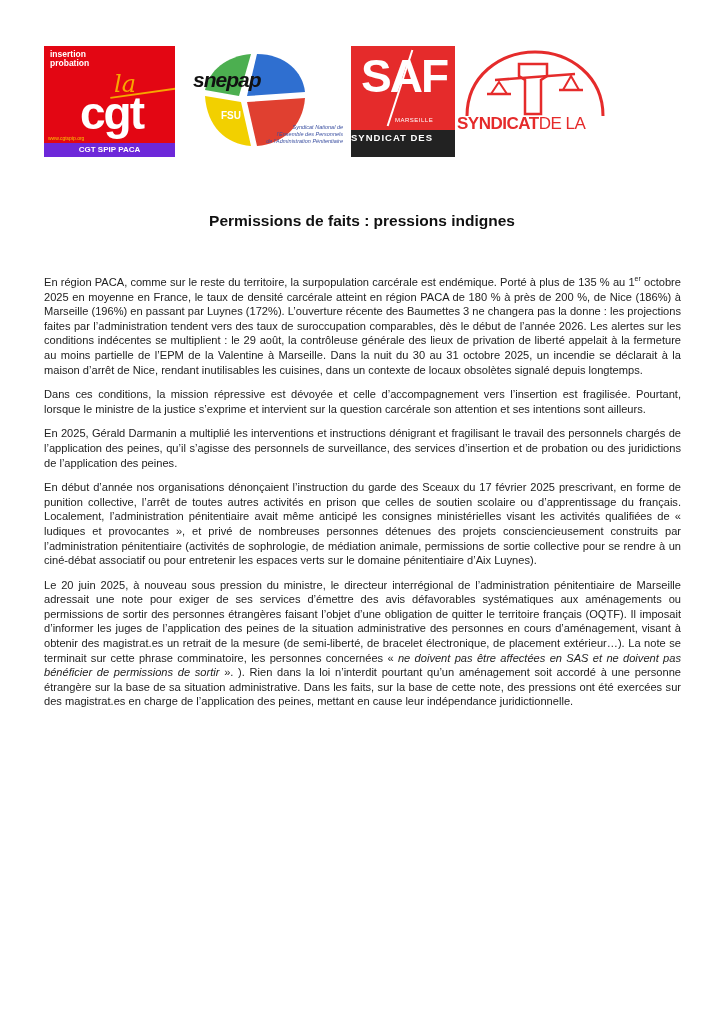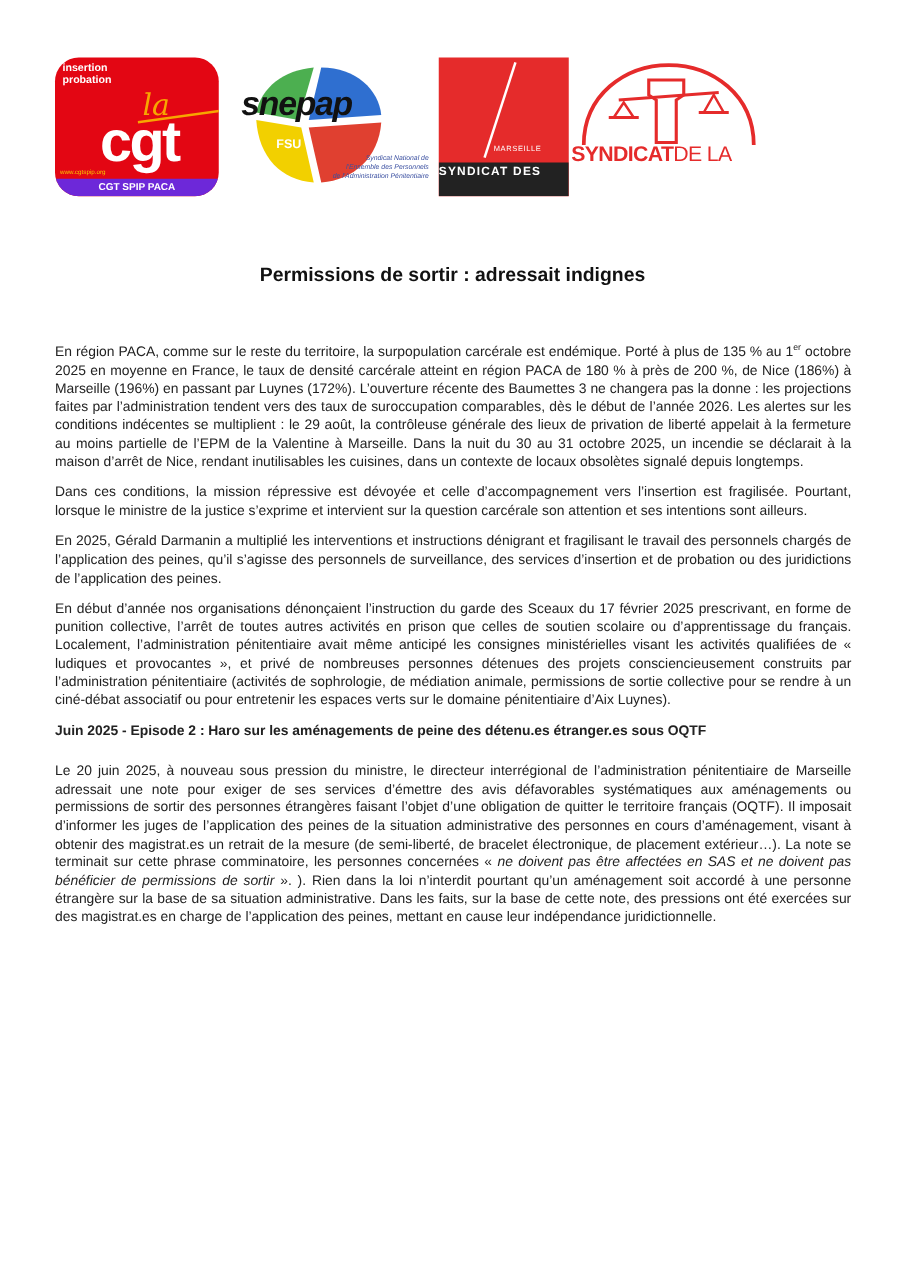--- a/index.html
+++ b/index.html
@@ -2,32 +2,32 @@
 <html><head>
   <meta charset="utf-8">
   <style>
     * { box-sizing: border-box; margin: 0; padding: 0; }
     html, body { width: 724px; height: 1024px; background: #ffffff; overflow: hidden; }
     body { font-family: "Liberation Sans", "DejaVu Sans", sans-serif; color: #222222; position: relative; }
 
     .logos { position: absolute; top: 46px; left: 44px; width: 640px; height: 112px; }
 
     
-    .cgt { position: absolute; left: 0; top: 0; width: 131px; height: 111px; background: #e30613; overflow: hidden; border-radius: 19px; }
+    .cgt { position: absolute; left: 0; top: 0; width: 131px; height: 111px; background: #e30613; overflow: hidden; }
     .cgt .ins { position: absolute; left: 6px; top: 4px; color: #fff; font-weight: bold; font-size: 8.5px; line-height: 9px; }
     .cgt .la { position: absolute; left: 70px; top: 24px; color: #f7a600; font-family: "DejaVu Serif", serif; font-style: italic; font-size: 24px; line-height: 28px; }
     .cgt .swoosh { position: absolute; left: 66px; top: 46px; width: 70px; height: 2px; background: #f7a600; transform: rotate(-8deg); }
     .cgt .word { position: absolute; left: 36px; top: 44px; color: #fff; font-weight: bold; font-size: 46px; line-height: 46px; letter-spacing: -2px; }
     .cgt .url { position: absolute; left: 4px; top: 89px; color: #f7c600; font-size: 5px; }
     .cgt .band { position: absolute; left: 0; bottom: 0; width: 100%; height: 14px; background: #6d28d9; color: #fff; font-size: 8px; font-weight: bold; text-align: center; line-height: 14px; }
 
     
     .snepap { position: absolute; left: 147px; top: 0; width: 155px; height: 111px; }
     .snepap svg { position: absolute; left: 0; top: 0; }
-    .snepap .name { position: absolute; left: 2px; top: 22px; color: #111; font-family: "Liberation Sans", sans-serif; font-weight: bold; font-style: italic; font-size: 27px; letter-spacing: -1px; }
+    .snepap .name { position: absolute; left: 2px; top: 22px; color: #111; font-family: "Liberation Sans", sans-serif; font-weight: bold; font-style: italic; font-size: 21px; letter-spacing: -1px; }
     .snepap .fsu { position: absolute; left: 30px; top: 64px; color: #fff; font-weight: bold; font-size: 10px; text-align: center; }
     .snepap .sub { position: absolute; left: 50px; top: 78px; width: 102px; color: #3a4fa0; font-style: italic; font-size: 5.5px; line-height: 7px; text-align: right; }
 
     
     .saf { position: absolute; left: 307px; top: 0; width: 104px; height: 111px; background: #e52b2b; overflow: hidden; }
     .saf .big { position: absolute; left: 10px; top: 6px; color: #fff; font-weight: bold; font-size: 46px; line-height: 48px; letter-spacing: -2px; font-family: "Liberation Sans Narrow", "Liberation Sans", sans-serif; }
     .saf .slash { position: absolute; left: 48px; top: 2px; width: 2px; height: 80px; background: #fff; transform: rotate(18deg); }
     .saf .city { position: absolute; left: 44px; top: 71px; color: #fff; font-size: 6px; letter-spacing: 0.5px; }
     .saf .black { position: absolute; left: 0; bottom: 0; width: 100%; height: 27px; background: #222; color: #fff; text-align: left; }
     .saf .black .l1 { font-weight: bold; font-size: 9.5px; letter-spacing: 1px; line-height: 13px; padding-top: 1px; }
@@ -74,20 +74,21 @@
     <div class="name">snepap</div>
     <div class="fsu">FSU</div>
     <div class="sub">
       <div>Syndicat National de</div>
       <div>l'Ensemble des Personnels</div>
       <div>de l'Administration Pénitentiaire</div>
     </div>
   </div>
 
   <div class="saf">
+    <div class="big">SAF</div>
     <div class="slash"></div>
     <div class="city">MARSEILLE</div>
     <div class="black">
       <div class="l1">SYNDICAT DES</div>
       <div class="l2">AVOCAT·ES DE FRANCE</div>
     </div>
   </div>
 
   <div class="sm">
     <svg width="160" height="70" viewBox="0 0 160 70">
@@ -98,24 +99,23 @@
       <path d="M108 44 L116 30 L124 44 Z" fill="none" stroke="#e52b2b" stroke-width="2"></path>
       <line x1="32" y1="48" x2="56" y2="48" stroke="#e52b2b" stroke-width="2.5"></line>
       <line x1="104" y1="44" x2="128" y2="44" stroke="#e52b2b" stroke-width="2.5"></line>
     </svg>
     <div class="t1">
       <span>SYNDICAT</span><span class="thin">DE LA</span>
     </div>
   </div>
 </div>
 
-<h1 class="title">Permissions de sortir : adressait indignes</h1>
+<h1 class="title">Permissions de faits : pressions indignes</h1>
 
 <div class="content">
   <p><span>En région PACA, comme sur le reste du territoire, la surpopulation carcérale est endémique. Porté à plus de 135 % au 1</span><sup>er</sup><span> octobre 2025 en moyenne en France, le taux de densité carcérale atteint en région PACA de 180 % à près de 200 %, de Nice (186%) à Marseille (196%) en passant par Luynes (172%). L’ouverture récente des Baumettes 3 ne changera pas la donne : les projections faites par l’administration tendent vers des taux de suroccupation comparables, dès le début de l’année 2026. Les alertes sur les conditions indécentes se multiplient : le 29 août, la contrôleuse générale des lieux de privation de liberté appelait à la fermeture au moins partielle de l’EPM de la Valentine à Marseille. Dans la nuit du 30 au 31 octobre 2025, un incendie se déclarait à la maison d’arrêt de Nice, rendant inutilisables les cuisines, dans un contexte de locaux obsolètes signalé depuis longtemps.</span></p>
   <p>Dans ces conditions, la mission répressive est dévoyée et celle d’accompagnement vers l’insertion est fragilisée. Pourtant, lorsque le ministre de la justice s’exprime et intervient sur la question carcérale son attention et ses intentions sont ailleurs.</p>
   <p>En 2025, Gérald Darmanin a multiplié les interventions et instructions dénigrant et fragilisant le travail des personnels chargés de l’application des peines, qu’il s’agisse des personnels de surveillance, des services d’insertion et de probation ou des juridictions de l’application des peines.</p>
 
   <p>En début d’année nos organisations dénonçaient l’instruction du garde des Sceaux du 17 février 2025 prescrivant, en forme de punition collective, l’arrêt de toutes autres activités en prison que celles de soutien scolaire ou d’apprentissage du français. Localement, l’administration pénitentiaire avait même anticipé les consignes ministérielles visant les activités qualifiées de « ludiques et provocantes », et privé de nombreuses personnes détenues des projets consciencieusement construits par l’administration pénitentiaire (activités de sophrologie, de médiation animale, permissions de sortie collective pour se rendre à un ciné-débat associatif ou pour entretenir les espaces verts sur le domaine pénitentiaire d’Aix Luynes).</p>
 
-  <p class="head">Juin 2025 - Episode 2 : Haro sur les aménagements de peine des détenu.es étranger.es sous OQTF</p>
   <p><span>Le 20 juin 2025, à nouveau sous pression du ministre, le directeur interrégional de l’administration pénitentiaire de Marseille adressait une note pour exiger de ses services d’émettre des avis défavorables systématiques aux aménagements ou permissions de sortir des personnes étrangères faisant l’objet d’une obligation de quitter le territoire français (OQTF). Il imposait d’informer les juges de l’application des peines de la situation administrative des personnes en cours d’aménagement, visant à obtenir des magistrat.es un retrait de la mesure (de semi-liberté, de bracelet électronique, de placement extérieur…). La note se terminait sur cette phrase comminatoire, les personnes concernées « </span><em>ne doivent pas être affectées en SAS et ne doivent pas bénéficier de permissions de sortir</em><span> ». ). Rien dans la loi n’interdit pourtant qu’un aménagement soit accordé à une personne étrangère sur la base de sa situation administrative. Dans les faits, sur la base de cette note, des pressions ont été exercées sur des magistrat.es en charge de l’application des peines, mettant en cause leur indépendance juridictionnelle.</span></p>
 </div>
 
 </body></html>

